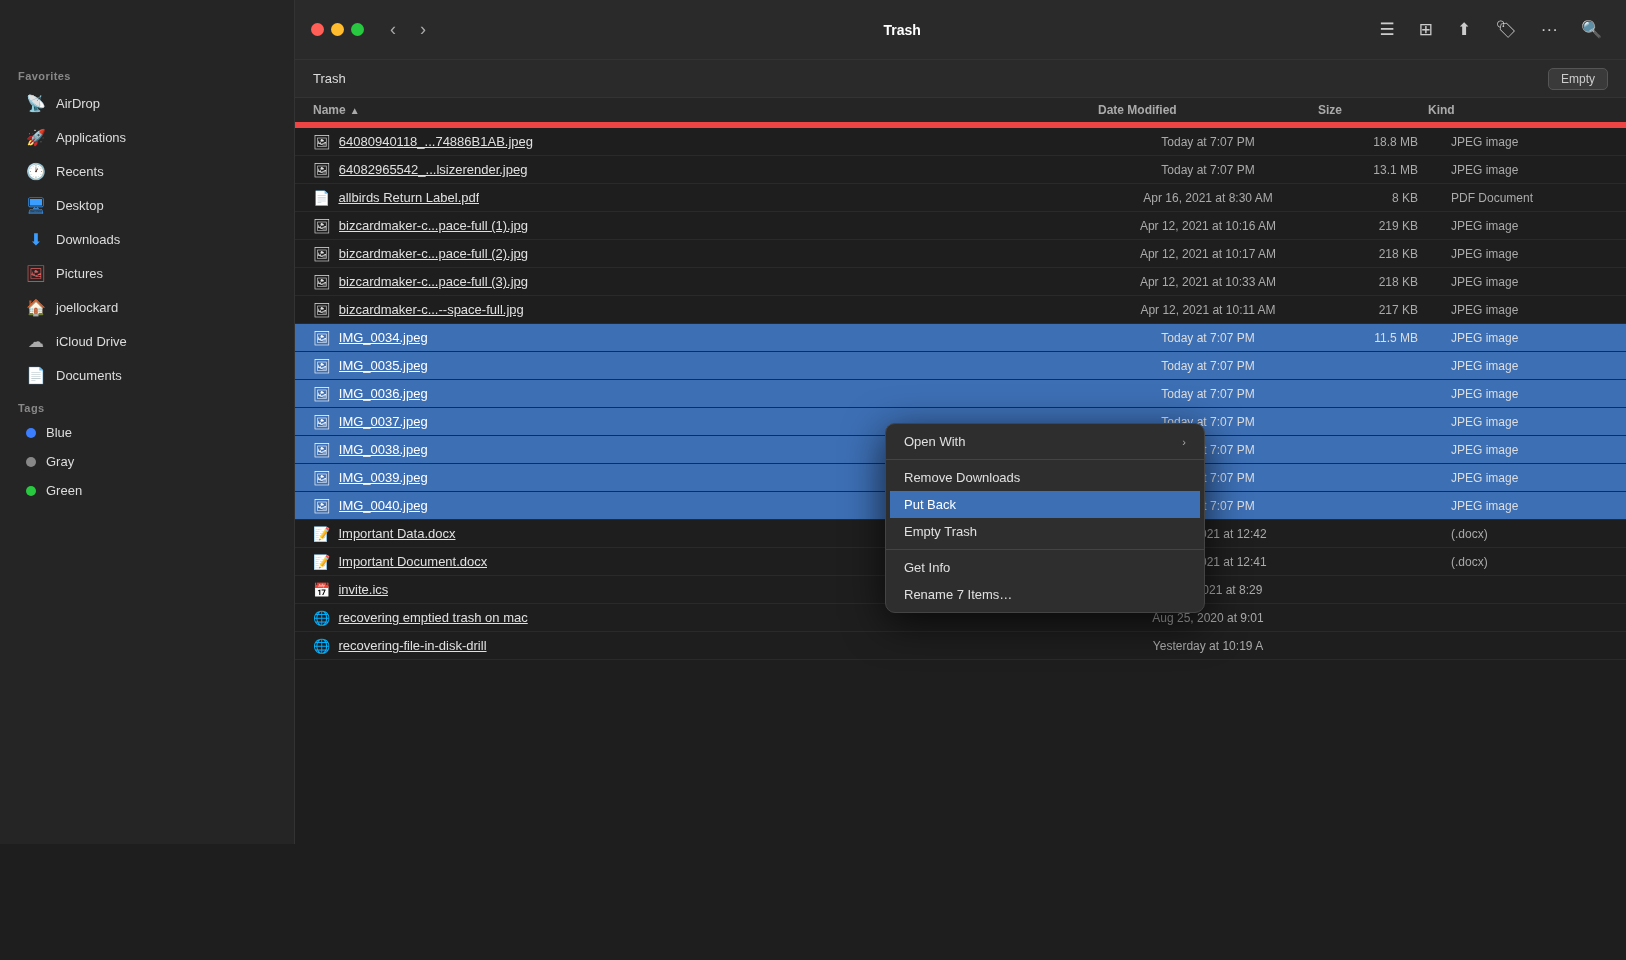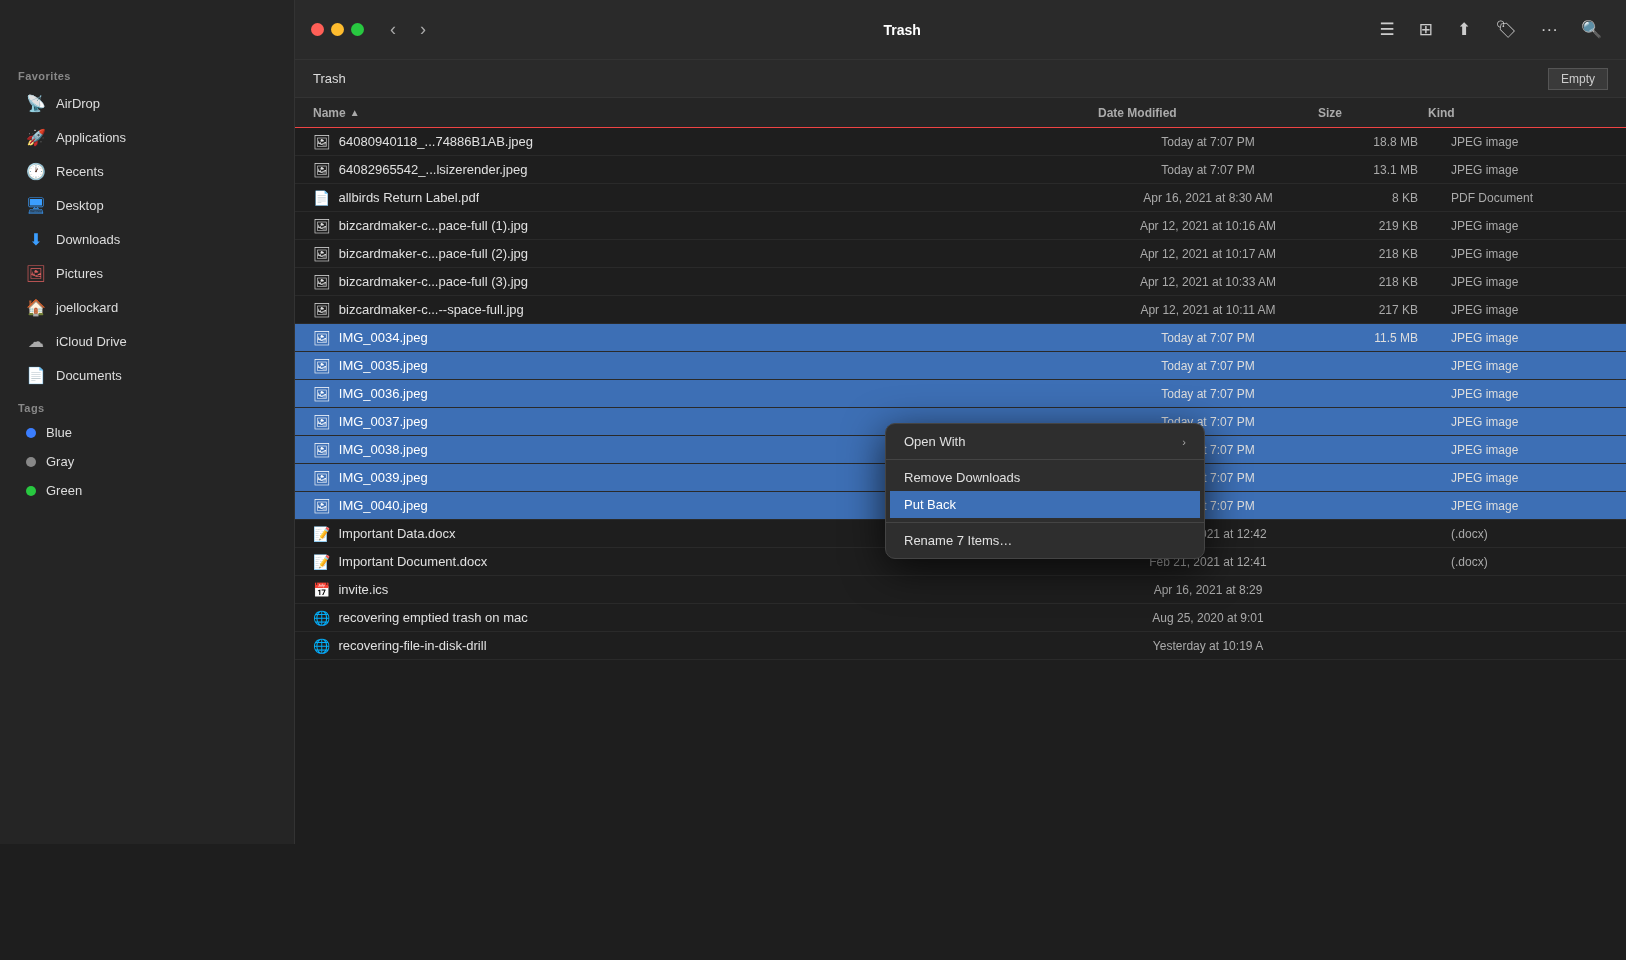--- a/index.html
+++ b/index.html
@@ -159,30 +159,30 @@
       font-weight: 500;
       color: #ddd;
       flex: 1;
     }
     .empty-btn {
       background: #3a3a3a;
       border: 1px solid #555;
       color: #ccc;
       font-size: 12px;
       padding: 3px 12px;
-      border-radius: 0;
+      border-radius: 5px;
       cursor: pointer;
     }
 
     
     .col-headers {
       display: grid;
       grid-template-columns: 1fr 220px 110px 180px;
       background: #252525;
-      border-bottom: 1px solid #ef4444;
+      border-bottom: 6px solid #ef4444;
       padding: 0 18px;
       height: 30px;
       align-items: center;
       flex-shrink: 0;
     }
     .col-header {
       font-size: 12px;
       font-weight: 600;
       color: #aaa;
       display: flex;
@@ -220,20 +220,21 @@
       overflow: hidden;
     }
     .file-icon {
       font-size: 14px;
       flex-shrink: 0;
     }
     .file-name-text {
       overflow: hidden;
       text-overflow: ellipsis;
       white-space: nowrap;
+      text-decoration: underline;
     }
     .file-date { color: #aaa; font-size: 12px; text-align: center; }
     .file-row.selected .file-date { color: #ddd; }
     .file-size { text-align: right; font-size: 12px; color: #aaa; padding-right: 10px; }
     .file-row.selected .file-size { color: #ddd; }
     .file-kind { font-size: 12px; color: #aaa; margin-left: 23px; }
     .file-row.selected .file-kind { color: #ddd; }
 
     
     .context-menu {
@@ -553,21 +554,27 @@
             <span>Open With</span>
             <span class="ctx-arrow">›</span>
           </div>
           <div class="ctx-separator"></div>
           <div class="ctx-item">
             <span>Remove Downloads</span>
           </div>
           <div class="ctx-item highlighted">
             <span>Put Back</span>
           </div>
+          <div class="ctx-item">
+            <span>Empty Trash</span>
+          </div>
           <div class="ctx-separator"></div>
+          <div class="ctx-item">
+            <span>Get Info</span>
+          </div>
           <div class="ctx-item">
             <span>Rename 7 Items…</span>
           </div>
         </div>
     </div>
 
   </div>
 </div>
 
 </body></html>

